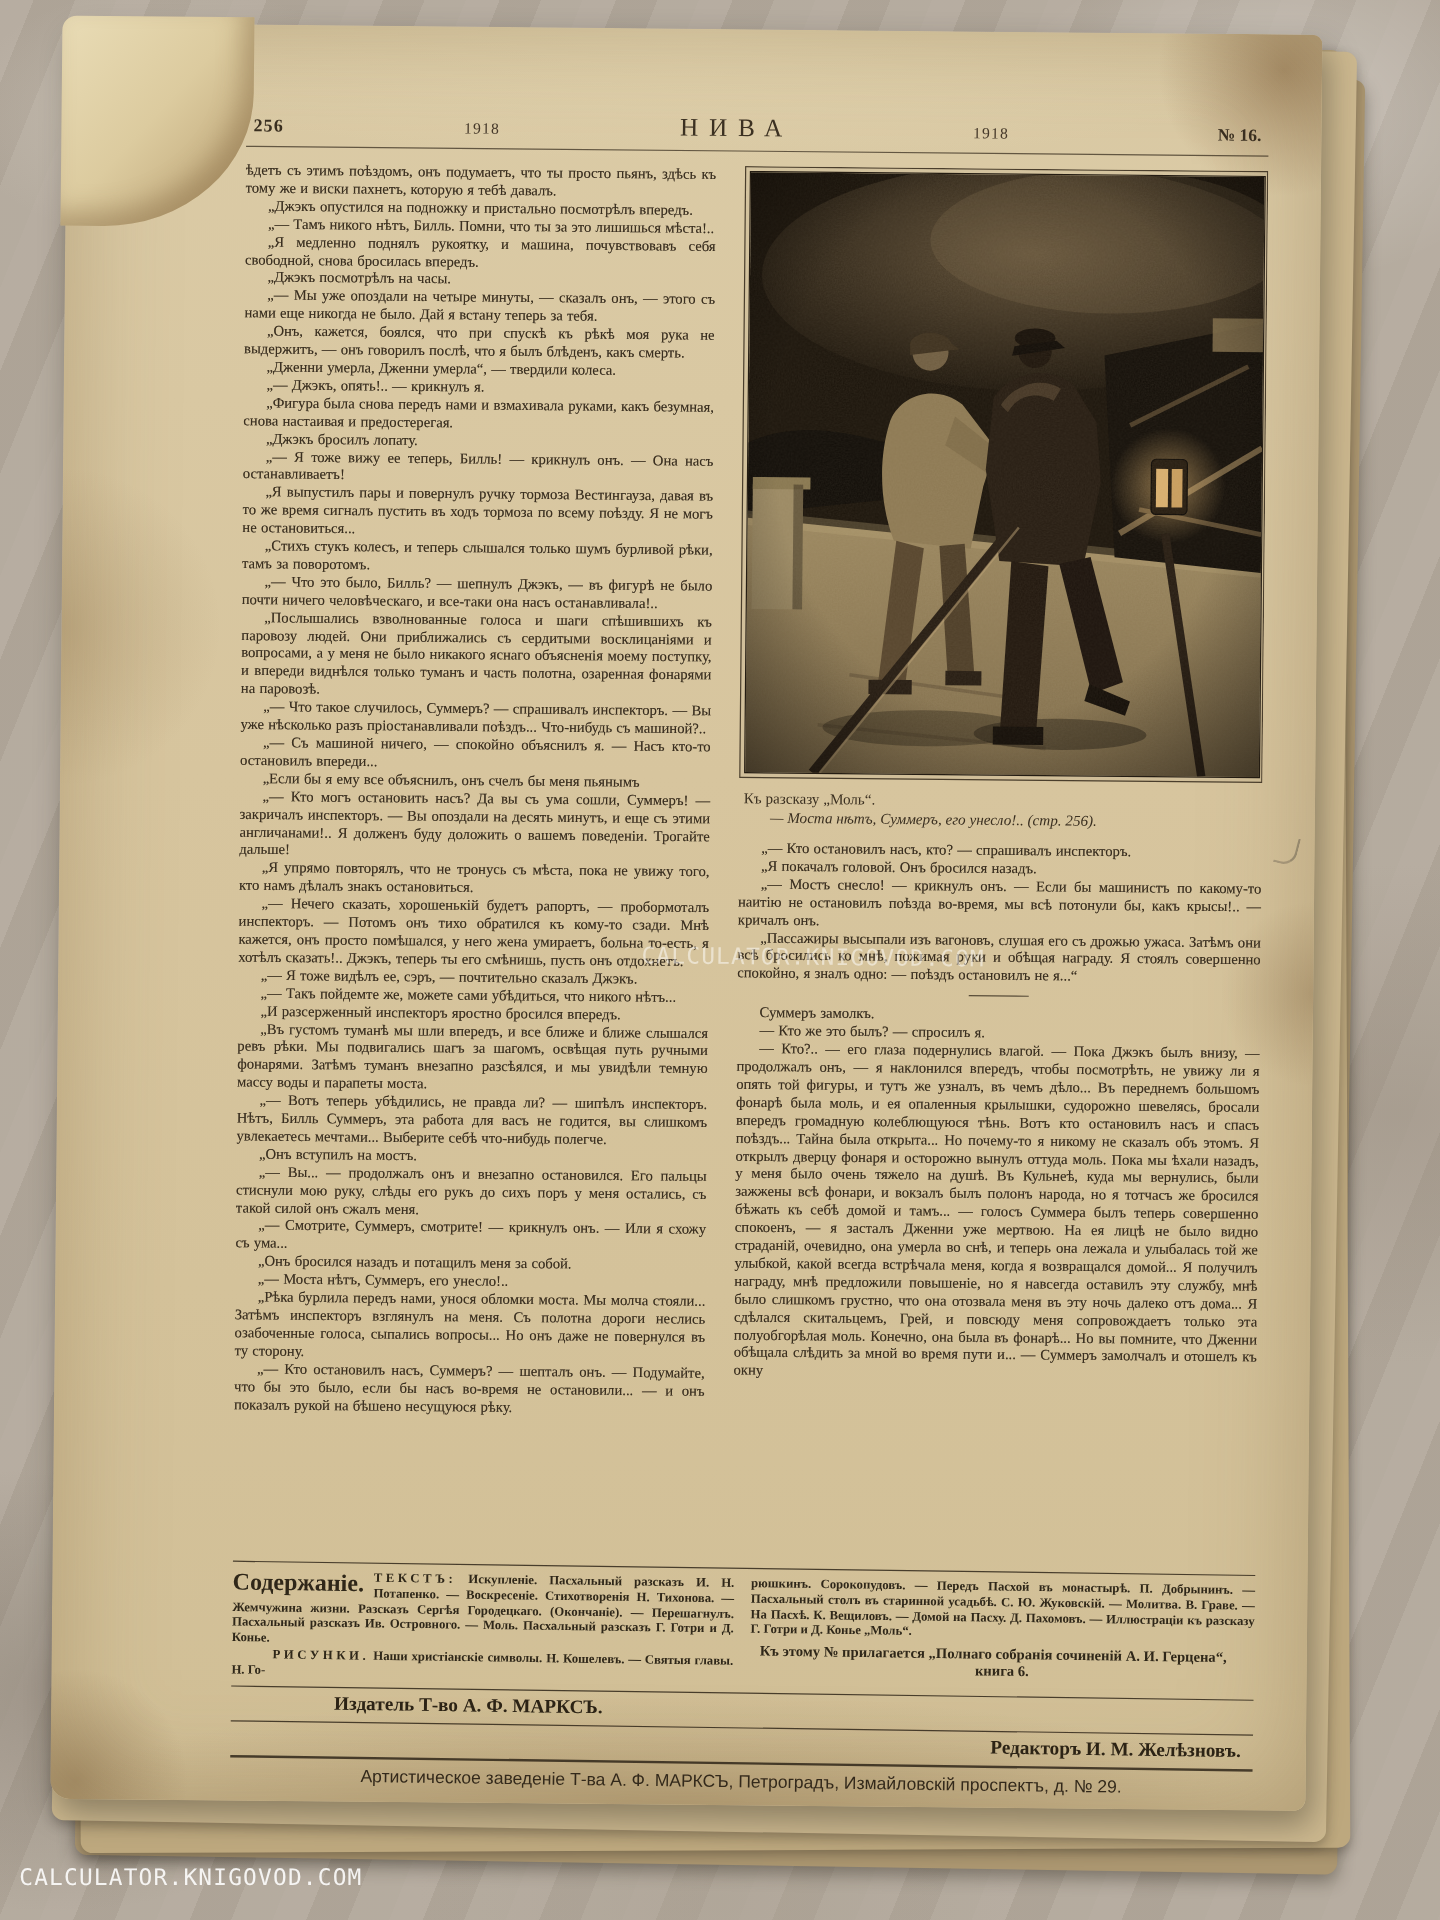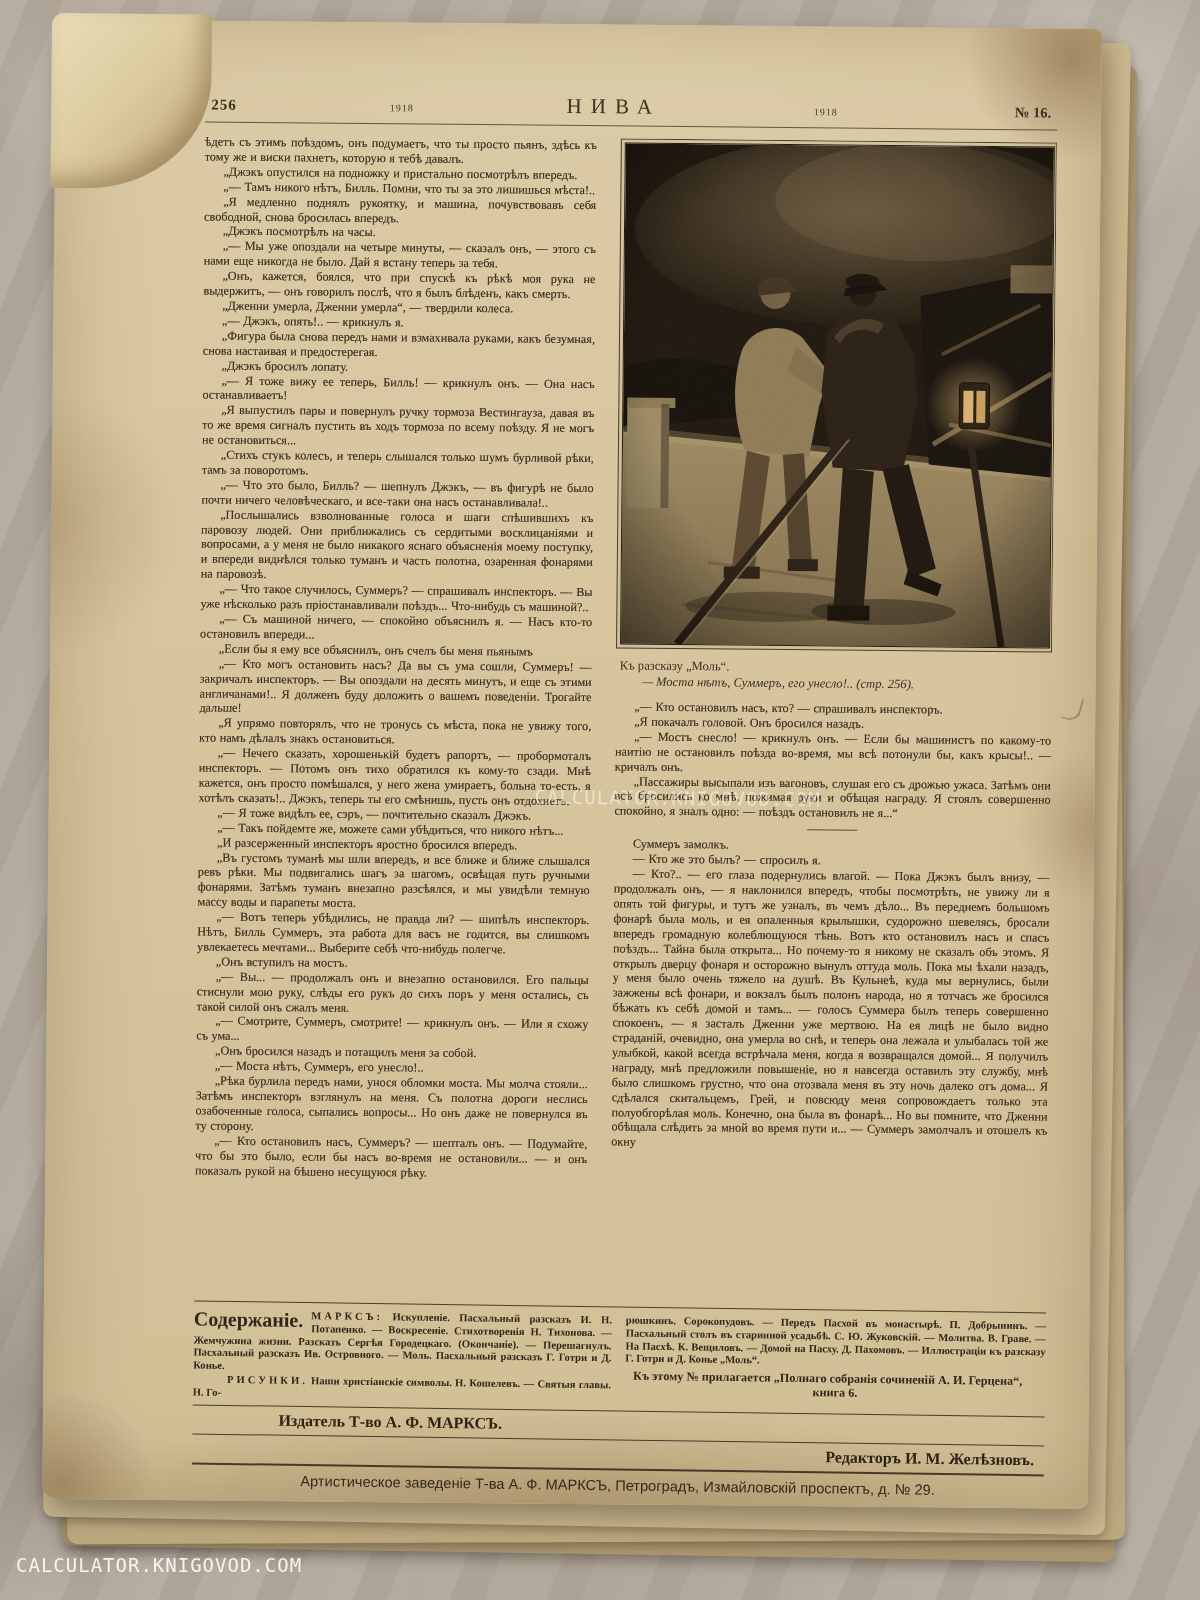--- a/index.html
+++ b/index.html
@@ -39,21 +39,21 @@
     background:linear-gradient(132deg,#e9dcb6 0%,#dccb9f 48%,#c3ac7e 84%,rgba(90,70,44,.35) 100%);
     border-radius:12px 0 78% 0 / 12px 0 64% 0;
     box-shadow: inset -10px -12px 20px rgba(118,90,52,.38);
   }
   .content{position:absolute;left:150px;top:70px;width:852px;color:#3a2f20;}
 
   
   .mast{display:flex;justify-content:space-between;align-items:baseline;padding:0 6px 6px 6px;
         border-bottom:1.3px solid rgba(58,47,32,.75);}
   .mast .num{font-weight:700;font-size:15px;letter-spacing:1px;}
-  .mast .yr{font-size:10px;letter-spacing:1px;color:#46392a;}
+  .mast .yr{font-size:13px;letter-spacing:1px;color:#46392a;}
   .mast .ttl{font-size:21px;letter-spacing:9px;color:#3c3122;}
   .mast .iss{font-weight:700;font-size:14.5px;margin-left:24px;}
 
   
   .cols{display:flex;gap:24px;margin-top:12px;height:1152px;overflow:hidden;}
   .col-left{width:392px;}
   .col-right{width:436px;}
   .para{
     margin:0;font-size:12.2px;line-height:14.9px;text-align:justify;
     text-indent:1.55em;word-spacing:.5px;
@@ -250,21 +250,21 @@
           </div>
       </div>
     </div>
 
     <div class="footer">
       <div class="rule"></div>
       <div class="toc">
         <div class="toc-left">
           <p>
             <span class="toc-heading">Содержаніе.</span>
-            <span class="toc-label">МАРКСЪ:</span>
+            <span class="toc-label">ТЕКСТЪ:</span>
             <span>Искупленіе. Пасхальный разсказъ И. Н. Потапенко. — Воскресеніе. Стихотворенія Н. Тихонова. — Жемчужина жизни. Разсказъ Сергѣя Городецкаго. (Окончаніе). — Перешагнулъ. Пасхальный разсказъ Ив. Островного. — Моль. Пасхальный разсказъ Г. Готри и Д. Конье.</span>
           </p>
           <p class="toc-drawings">
             <span class="toc-label">РИСУНКИ.</span>
             <span>Наши христіанскіе символы. Н. Кошелевъ. — Святыя главы. Н. Го-</span>
           </p>
         </div>
         <div class="toc-right">
           <p>рюшкинъ. Сорокопудовъ. — Передъ Пасхой въ монастырѣ. П. Добрынинъ. — Пасхальный столъ въ старинной усадьбѣ. С. Ю. Жуковскій. — Молитва. В. Граве. — На Пасхѣ. К. Вещиловъ. — Домой на Пасху. Д. Пахомовъ. — Иллюстраціи къ разсказу Г. Готри и Д. Конье „Моль“.</p>
           <p class="supplement">Къ этому № прилагается „Полнаго собранія сочиненій А. И. Герцена“,</p>

